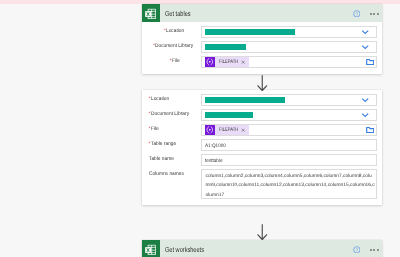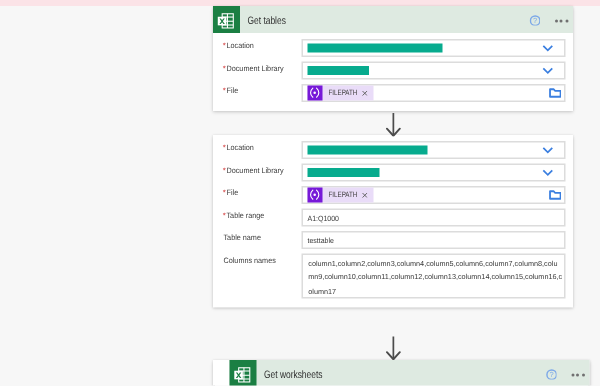--- a/index.html
+++ b/index.html
@@ -39,21 +39,21 @@
   .fld.multi .val{font-size:4.85px;line-height:9.7px;word-break:break-all;display:block;transform:none;white-space:normal;width:100%;}
 
   .arrow{position:absolute;left:258px;}
 </style>
 </head>
 <body>
 
 <div id="stage">
   <div class="topband"></div>
   <div id="cards">
-      <div class="card" style="top: 4px;">
+      <div class="card" style="top: 4px; text-align: center;">
         <div class="cardhdr">
           <span class="appicon">
             <svg class="xlicon" width="17.5" height="18" viewBox="0 0 44 44">
               <g fill="none" stroke="#fff" stroke-width="1.8" stroke-linejoin="miter">
                 <rect x="15.4" y="12.4" width="18.6" height="23.8"></rect>
                 <path d="M15.4 17.9H34.0"></path>
                 <path d="M15.4 24.9H34.0"></path>
                 <path d="M15.4 31.2H34.0"></path>
                 <path d="M24.2 12.4v23.8"></path>
               </g>
@@ -170,21 +170,21 @@
             </span>
           </div>
           <div class="row">
             <span class="lbl"><span>Columns names</span></span>
             <span class="fld multi">
               <span class="val">column1,column2,column3,column4,column5,column6,column7,column8,column9,column10,column11,column12,column13,column14,column15,column16,column17</span>
             </span>
           </div>
         </div>
       </div>
-      <div class="card" style="top: 240px; padding-left: 11px;">
+      <div class="card" style="top: 240px;">
         <div class="cardhdr">
           <span class="appicon">
             <svg class="xlicon" width="17.5" height="18" viewBox="0 0 44 44">
               <g fill="none" stroke="#fff" stroke-width="1.8" stroke-linejoin="miter">
                 <rect x="15.4" y="12.4" width="18.6" height="23.8"></rect>
                 <path d="M15.4 17.9H34.0"></path>
                 <path d="M15.4 24.9H34.0"></path>
                 <path d="M15.4 31.2H34.0"></path>
                 <path d="M24.2 12.4v23.8"></path>
               </g>

